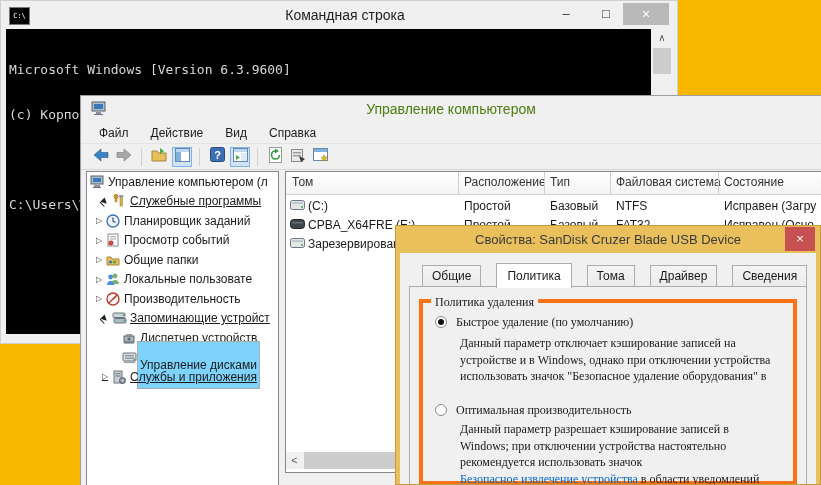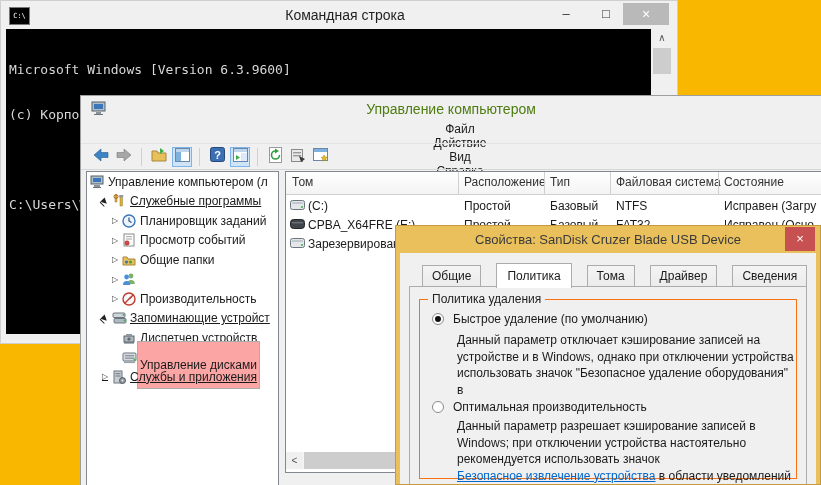--- a/index.html
+++ b/index.html
@@ -24,40 +24,40 @@
   #cmd-scroll{position:absolute;left:650px;top:28px;width:22px;height:305px;background:#f0f0f0;}
   #cmd-scroll .up{height:17px;text-align:center;font-size:10px;color:#555;line-height:17px;}
   #cmd-scroll .thumb{margin:2px 2px 0 2px;height:26px;background:#cdcdcd;}
 
   
   #mmc{left:80px;top:95px;width:741px;height:390px;background:#f0f0f0;border:1px solid #9e9e9e;
        border-right:none;border-bottom:none;box-sizing:border-box;}
   #mmc .titlebar{position:absolute;left:0;top:0;right:0;height:26px;}
   #mmc .mmctitle{position:absolute;left:0;right:0;top:5px;text-align:center;font-size:14px;color:#4d7c0f;}
   #mmc .winicon{position:absolute;left:10px;top:4px;}
-  #menubar{position:absolute;left:0;top:26px;right:0;height:21px;font-size:12px;display:flex;align-items:center;padding-left:18px;flex-direction:column;}
+  #menubar{position:absolute;left:0;top:26px;right:0;height:21px;font-size:12px;display:flex;align-items:center;padding-left:18px;gap:22px;}
   #toolbar{position:absolute;left:0;top:47px;right:0;height:25px;display:flex;align-items:center;padding-left:10px;gap:3px;border-top:1px solid #e3e3e3;border-bottom:1px solid #d7d7d7;}
   .tbtn{width:20px;height:20px;display:flex;align-items:center;justify-content:center;}
   .tbtn.toggled{background:#cfe4f7;border:1px solid #7eb4ea;box-sizing:border-box;}
   .tsep{width:1px;height:18px;background:#d0d0d0;margin:0 4px;}
 
   
   #treepane{position:absolute;left:5px;top:75px;width:193px;height:318px;background:#fff;border:1px solid #828790;box-sizing:border-box;overflow:hidden;font-size:12px;}
   .trow{height:19.5px;display:flex;align-items:center;white-space:nowrap;}
   .trow .arrow{width:12px;text-align:center;font-size:8px;color:#444;flex:0 0 12px;}
   .trow .arrow.col::before{content:"▷";}
   .trow .arrow.exp{transform:rotate(45deg);}
   .trow .arrow.exp::before{content:"▶";color:#222;}
   .trow .ic{flex:0 0 16px;display:flex;align-items:center;justify-content:center;}
   .trow .lbl{padding:1px 3px;}
   .lvl0{padding-left:2px;}
   .lvl1{padding-left:12px;text-decoration:underline;}
-  .lvl2{padding-left:22px;}
+  .lvl2{padding-left:6px;}
   .lvl2.noarrow{padding-left:34px;}
-  .trow.sel .lbl{background:#fca5a5;border:1px solid #acacac;padding:16px 2px;margin-top:15px;}
+  .trow.sel .lbl{background:#7dd3fc;border:1px solid #acacac;padding:16px 2px;margin-top:15px;}
 
   
   #listpane{position:absolute;left:204px;top:75px;width:537px;height:302px;background:#fff;border:1px solid #828790;border-right:none;box-sizing:border-box;font-size:12px;overflow:hidden;}
   .vhead{position:absolute;left:0;top:0;right:0;height:22px;background:linear-gradient(#ffffff,#f4f4f4);border-bottom:1px solid #d0d0d0;}
   .vhead .hcell{position:absolute;top:3px;color:#333;}
   .vsep{position:absolute;top:0;width:1px;height:22px;background:#d0d0d0;}
   .vrow{position:absolute;left:0;right:0;height:19px;}
   .vrow span{position:absolute;top:2px;}
   .c-name{left:22px;}
   .c-loc{left:178px;}
@@ -72,21 +72,21 @@
 
   
   #dlg{left:395px;top:225px;width:426px;height:260px;background:#eac05c;border:1px solid #c49a3f;box-sizing:border-box;overflow:hidden;}
   #dlg .dtitle{position:absolute;left:0;right:0;top:6px;text-align:center;font-size:13px;color:#3a3a3a;}
   #dlg-close{position:absolute;right:5px;top:1px;width:30px;height:24px;background:#c75050;color:#fff;text-align:center;line-height:24px;font-size:13px;}
   #dlg .client{position:absolute;left:4px;right:4px;top:27px;bottom:0;background:#f0f0f0;}
   #tabs{position:absolute;left:22px;top:10px;display:flex;align-items:flex-end;height:24px;font-size:12px;}
   .tab{background:linear-gradient(#f4f4f4,#ebebeb);border:1px solid #acacac;border-bottom:none;padding:3px 9px 3px 9px;margin-right:15px;height:15px;}
   .tab.active{background:#fff;padding:5px 10px 4px 10px;height:15px;position:relative;z-index:2;margin-bottom:-1px;}
   #page{position:absolute;left:9px;right:9px;top:33px;height:300px;border:1px solid #acacac;background:#f0f0f0;z-index:1;}
-  .groupbox{position:absolute;left:9px;right:9px;top:12px;height:178px;border:1px solid #f97316;}
+  .groupbox{position:absolute;left:9px;right:9px;top:12px;height:178px;border:4px solid #f97316;font-family:Liberation Serif, serif;}
   .groupbox .gtitle{position:absolute;left:8px;top:-8px;background:#f0f0f0;padding:0 4px;font-size:12px;color:#222;}
   .radio{position:absolute;width:12px;height:12px;border:1px solid #8a8a8a;border-radius:50%;background:#fff;box-sizing:border-box;}
   .radio.checked::after{content:"";position:absolute;left:2px;top:2px;width:6px;height:6px;border-radius:50%;background:#111;}
   .rlabel{position:absolute;font-size:12px;color:#1a1a1a;}
   .para{position:absolute;font-size:12px;line-height:16.5px;color:#1a1a1a;}
   .link{color:#0066cc;text-decoration:underline;}
 </style>
 </head>
 <body>
 
@@ -257,20 +257,21 @@
       <div class="trow lvl2">
         <span class="arrow col"></span>
         <span class="ic">
             <svg width="14" height="14">
               <circle cx="9" cy="4" r="2.4" fill="#7fb069"></circle>
               <path d="M5.5 12 L12.8 12 Q12.8 8 9 8 Q5.5 8 5.5 12 Z" fill="#7fb069"></path>
               <circle cx="4.6" cy="5" r="2.4" fill="#4a90d9"></circle>
               <path d="M1 13 L8.3 13 Q8.3 9 4.6 9 Q1 9 1 13 Z" fill="#4a90d9"></path>
             </svg>
           </span>
+        <span class="lbl">Локальные пользовате</span>
       </div>
       <div class="trow lvl2">
         <span class="arrow col"></span>
         <span class="ic">
             <svg width="14" height="14">
               <circle cx="7" cy="7" r="6" fill="#f7f7f7" stroke="#c0392b" stroke-width="1.4"></circle>
               <path d="M7 7 L10 4.4" stroke="#333" stroke-width="1.2"></path>
               <path d="M2.7 11.3 L11.3 2.7" stroke="#c0392b" stroke-width="1.3"></path>
             </svg>
           </span>

